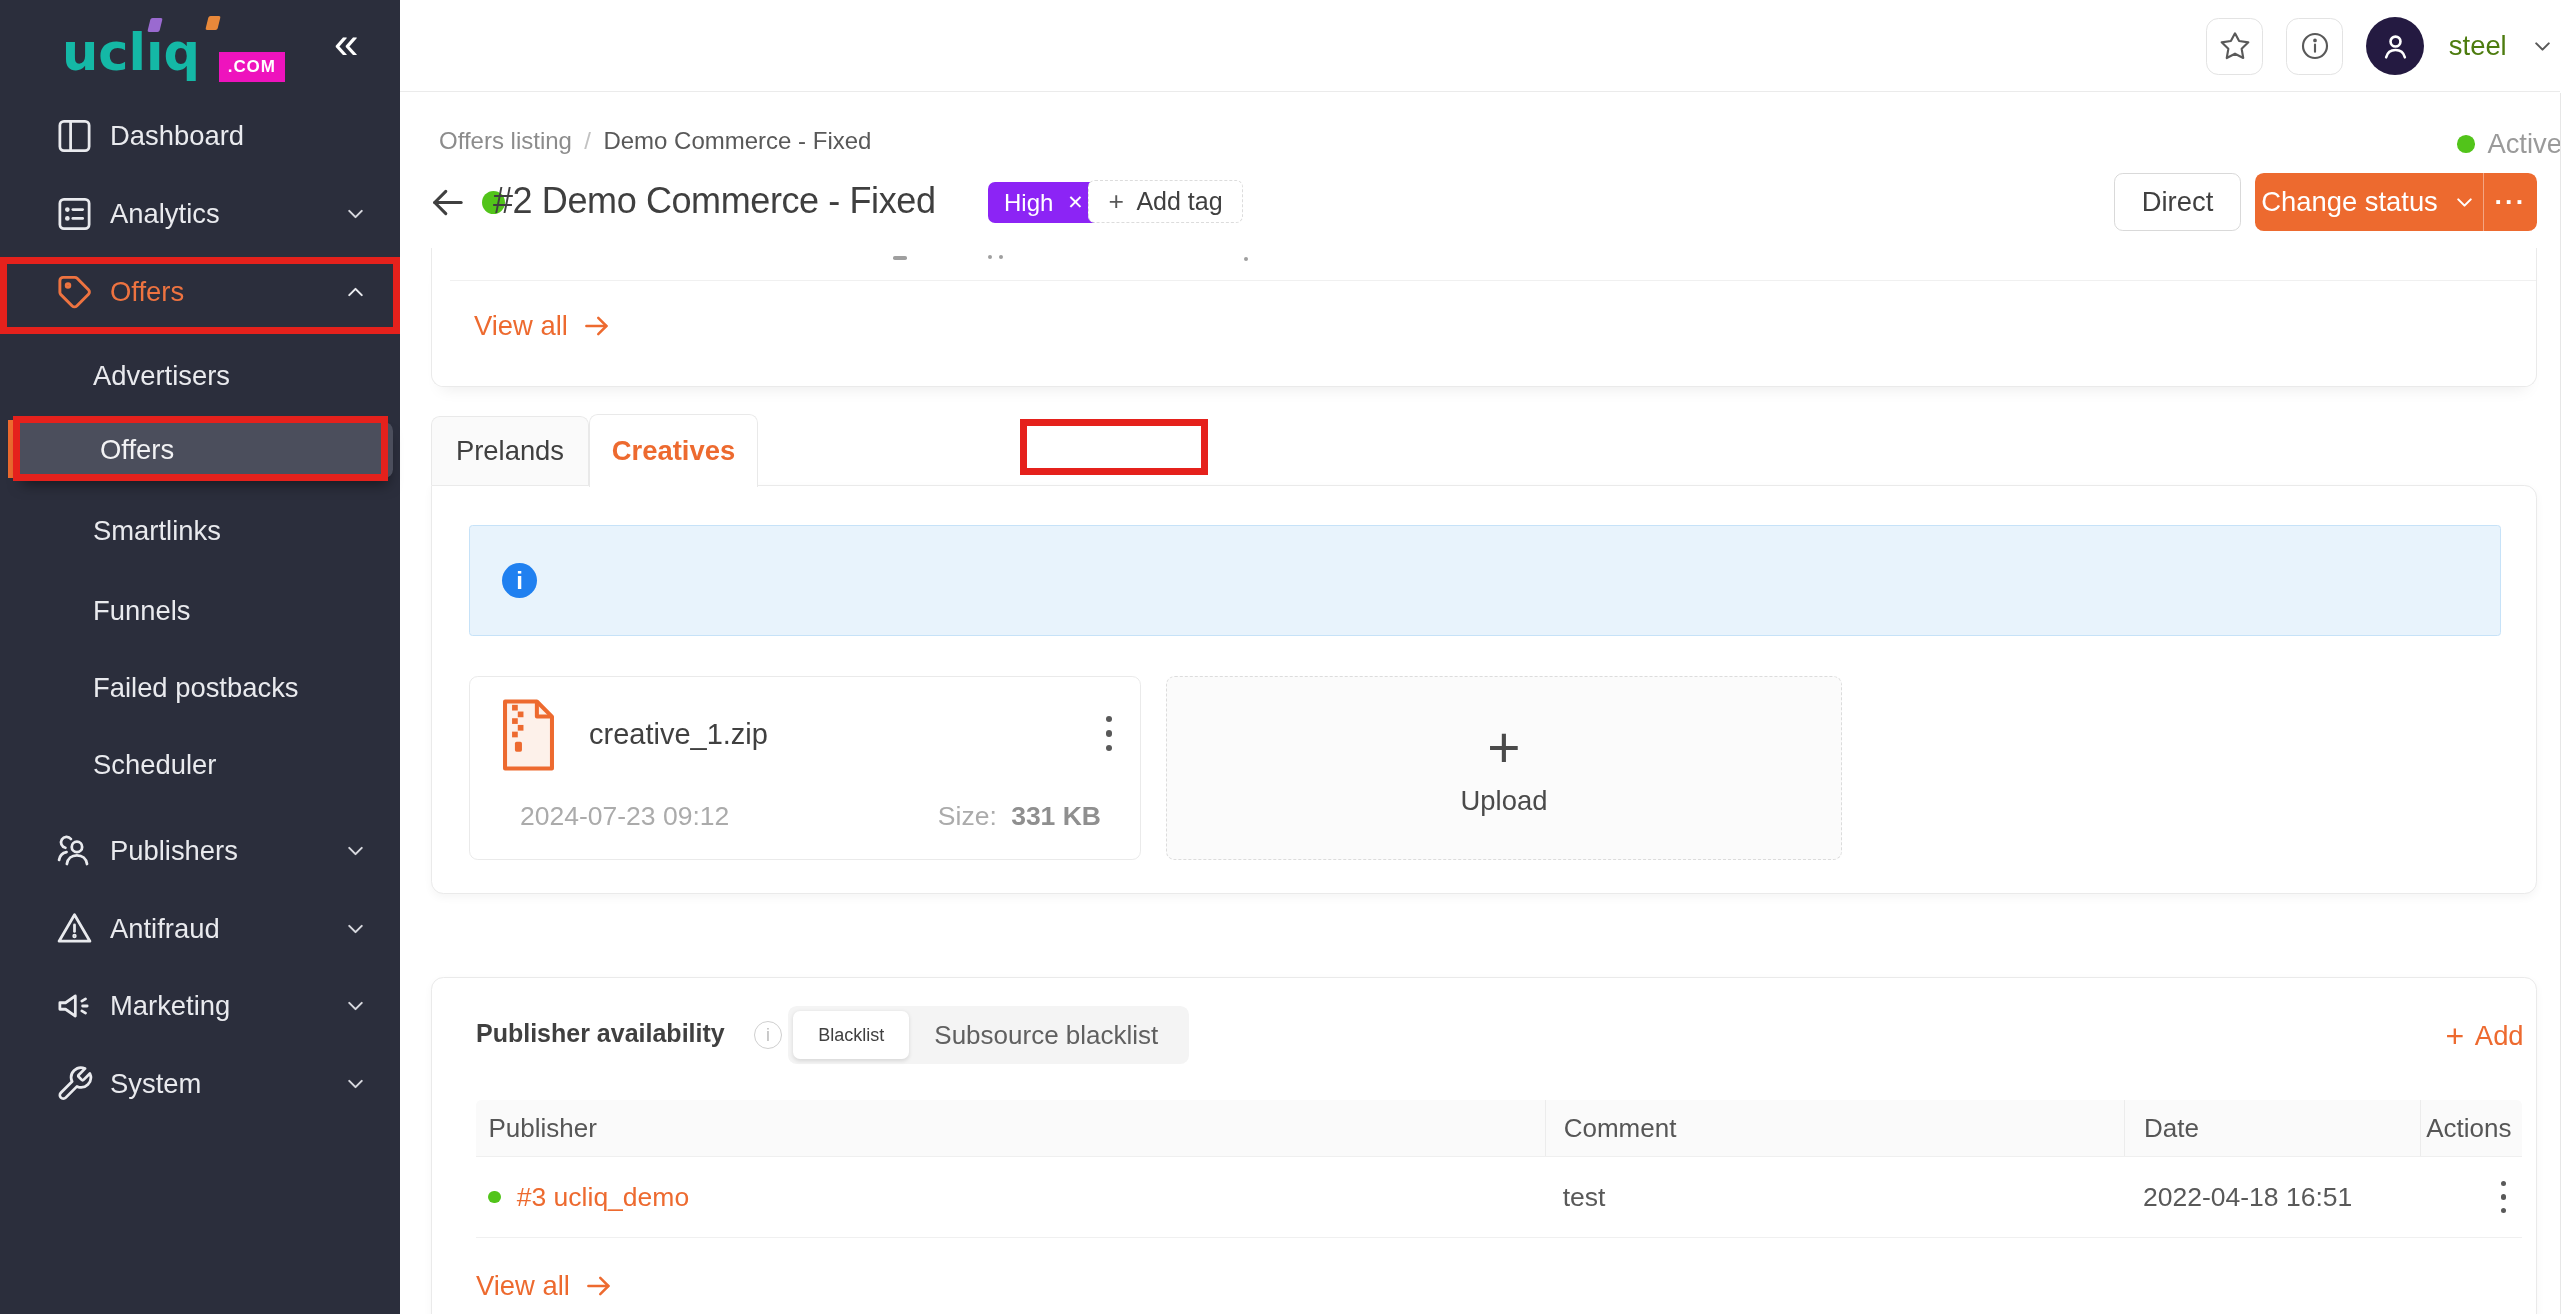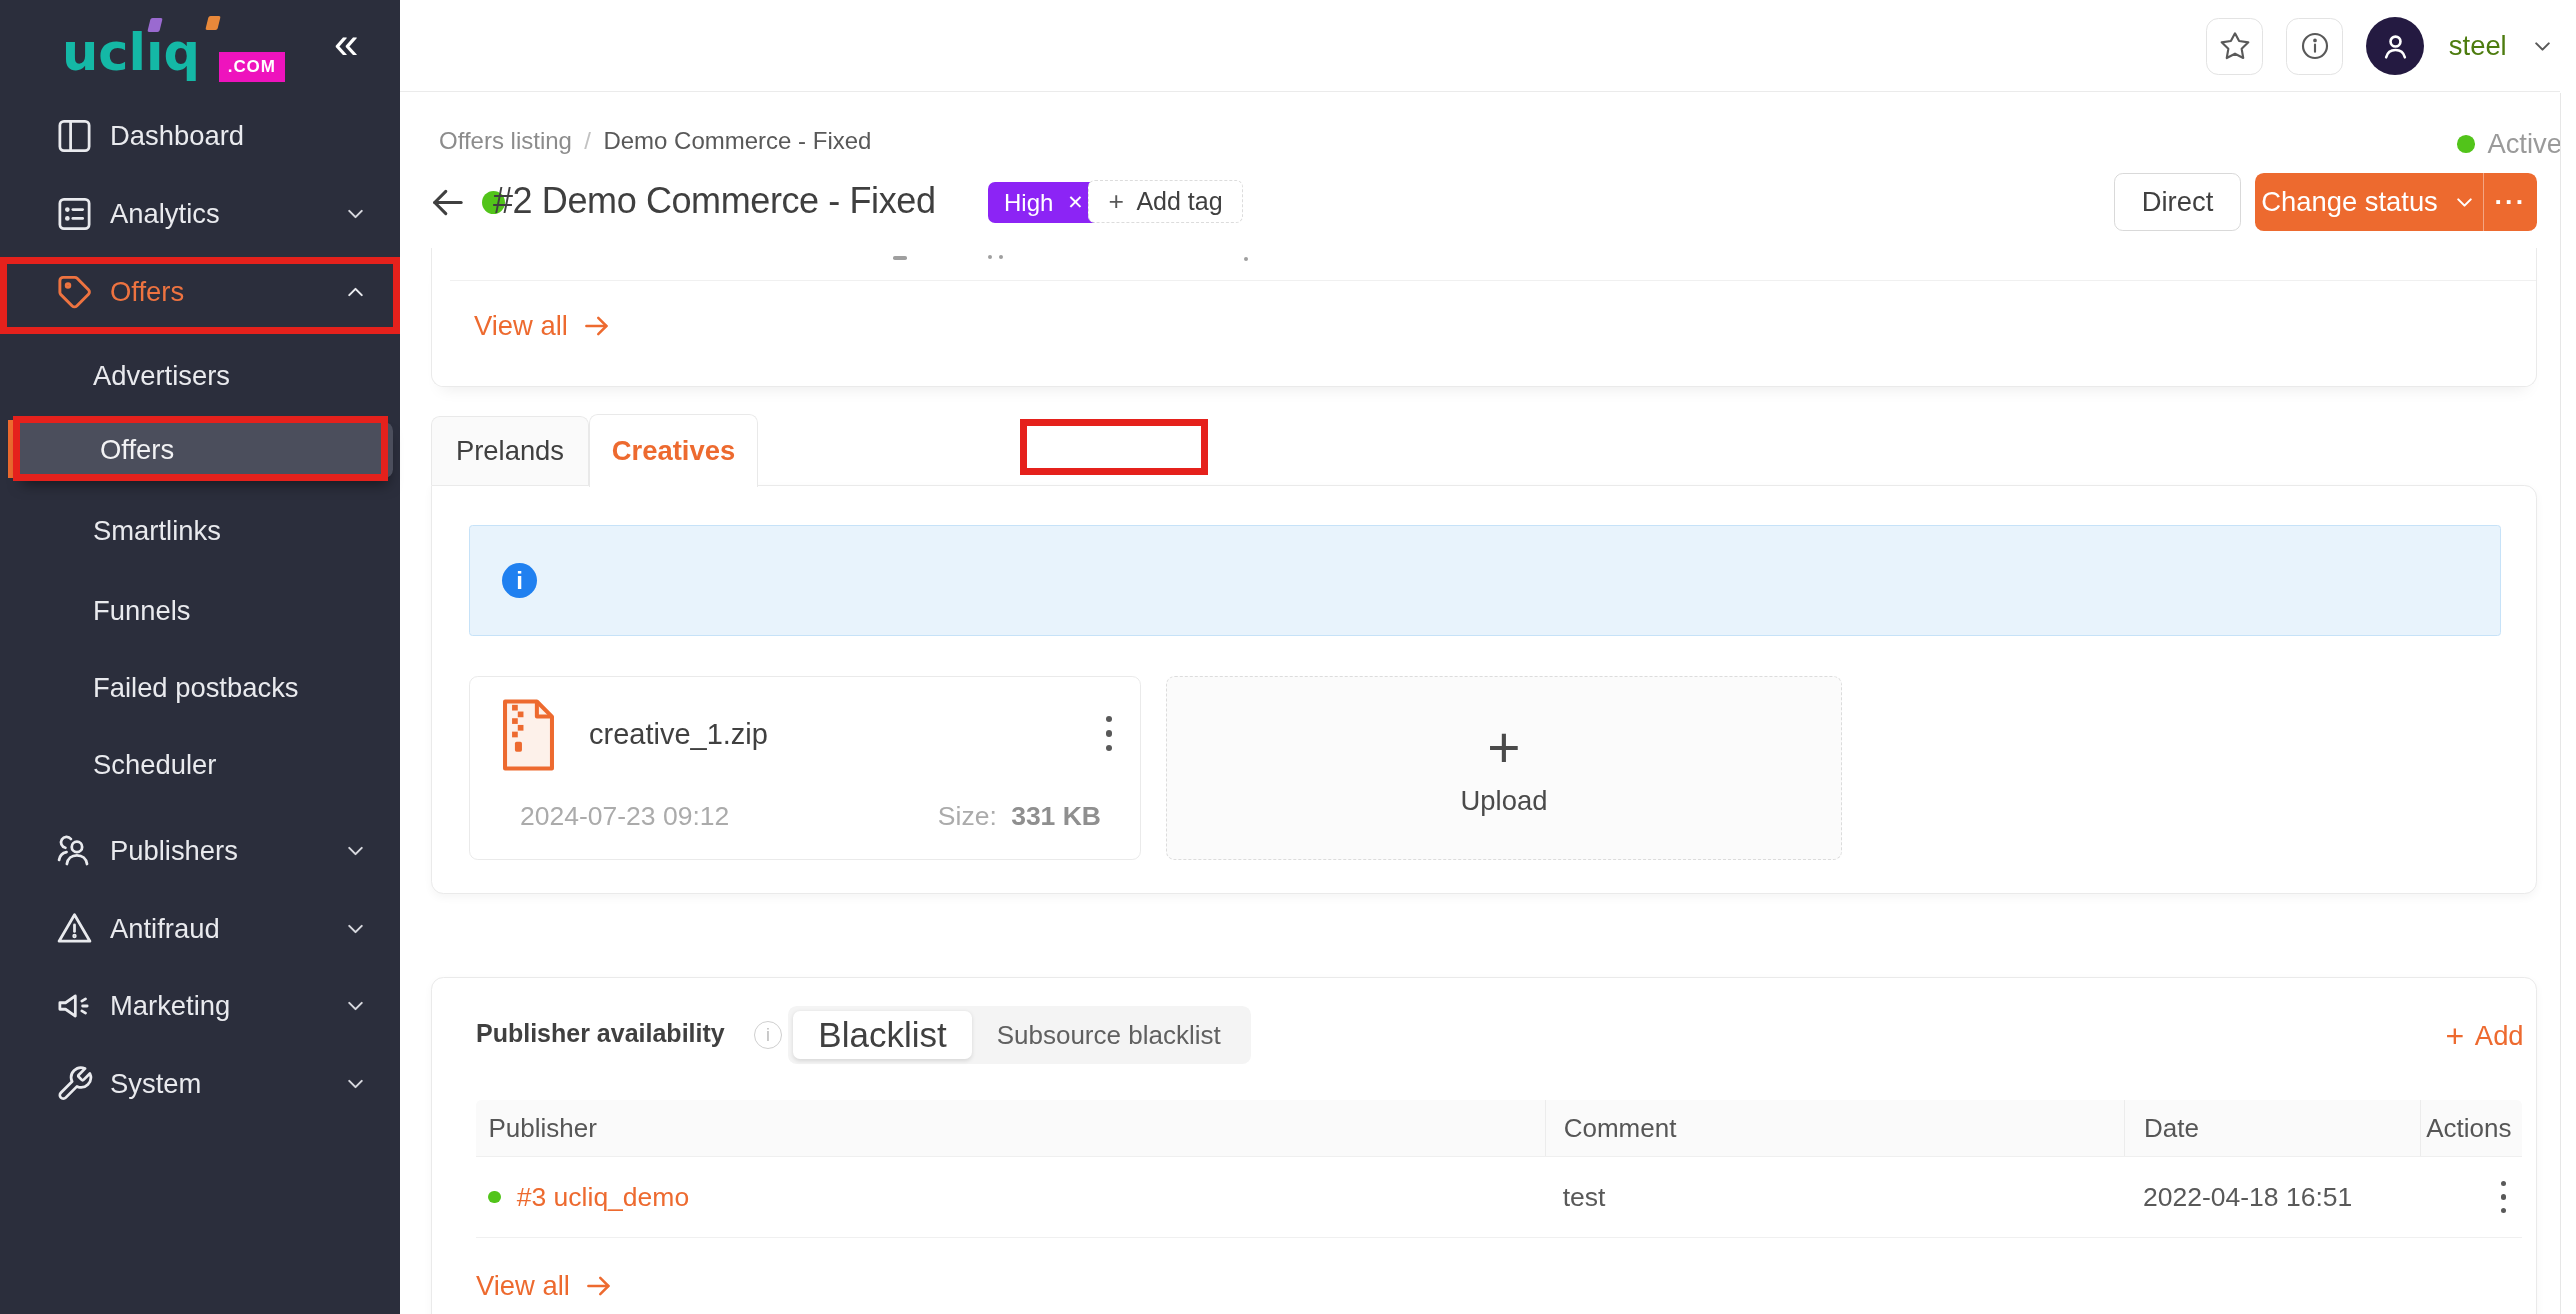--- a/index.html
+++ b/index.html
@@ -97,21 +97,21 @@
 
   .upload-card { position:absolute; left:734px; top:190px; width:676px; height:184px; border:1.8px dashed #dcdcdc; border-radius:8.8px; background:#fbfbfb; display:flex; flex-direction:column; align-items:center; justify-content:center; cursor:pointer; color:#4a4a4a; }
   .upload-plus { font-size:57px; font-weight:400; line-height:1; margin-bottom:8.8px; color:#4a4a4a; }
   .upload-label { font-size:27.4px; }
 
   
   .card-pa { left:431px; top:936px; width:2106px; height:357px;margin-top:41px; }
   .pa-title { position:absolute; left:44px; top:41px; font-size:25px; font-weight:700; color:#404040; }
   .pa-info { position:absolute; left:322px; top:43px; width:28px; height:28px; border:1.8px solid #cfcfcf; border-radius:50%; color:#bdbdbd; font-size:17.7px; display:flex; align-items:center; justify-content:center; }
   .segmented { position:absolute; left:356px; top:28px; height:58px; background:#f4f4f4; border-radius:8.8px; display:flex; align-items:center; padding:0 5.3px; }
-  .seg-active { height:48px; background:#fff; border-radius:7px; box-shadow:0 1.8px 4.4px rgba(0,0,0,.12); display:flex; align-items:center; padding:0 25px; font-size:35px; color:#404040; cursor:pointer; }
+  .seg-active { height:48px; background:#fff; border-radius:7px; box-shadow:0 1.8px 4.4px rgba(0,0,0,.12); display:flex; align-items:center; padding:0 25px; font-size:18px; color:#404040; cursor:pointer; }
   .seg-plain { display:flex; align-items:center; padding:0 25px; font-size:26px; color:#606060; cursor:pointer; }
   .pa-add { position:absolute; right:12.4px; top:42px; display:flex; align-items:center; gap:10.6px; color:#ed6a2f; font-size:27.4px; cursor:pointer; }
   .pa-add .plus { font-size:32px; line-height:1; }
 
   .pa-table { position:absolute; left:44px; top:122px; width:2046px; }
   .pa-head { display:flex; height:57px; background:#fafafa; border-radius:5.3px 5.3px 0 0; border-bottom:0.9px solid #efefef; font-size:26px; color:#565656; }
   .pa-head > div, .pa-row > div { display:flex; align-items:center; }
   .col1 { width:1069px; padding-left:12.4px; }
   .col2 { width:579px; padding-left:17.7px; }
   .col3 { width:296px; padding-left:19px; }

